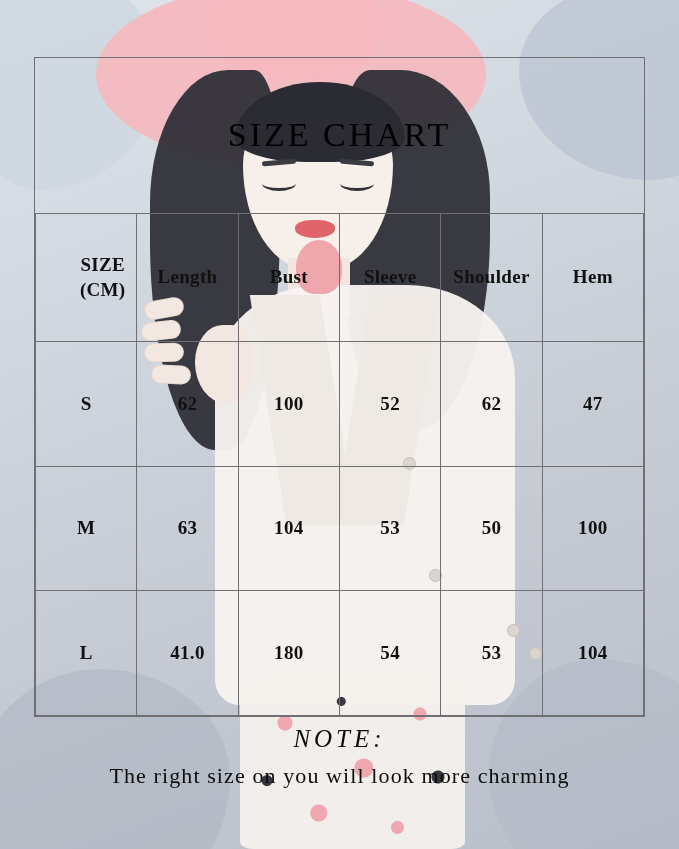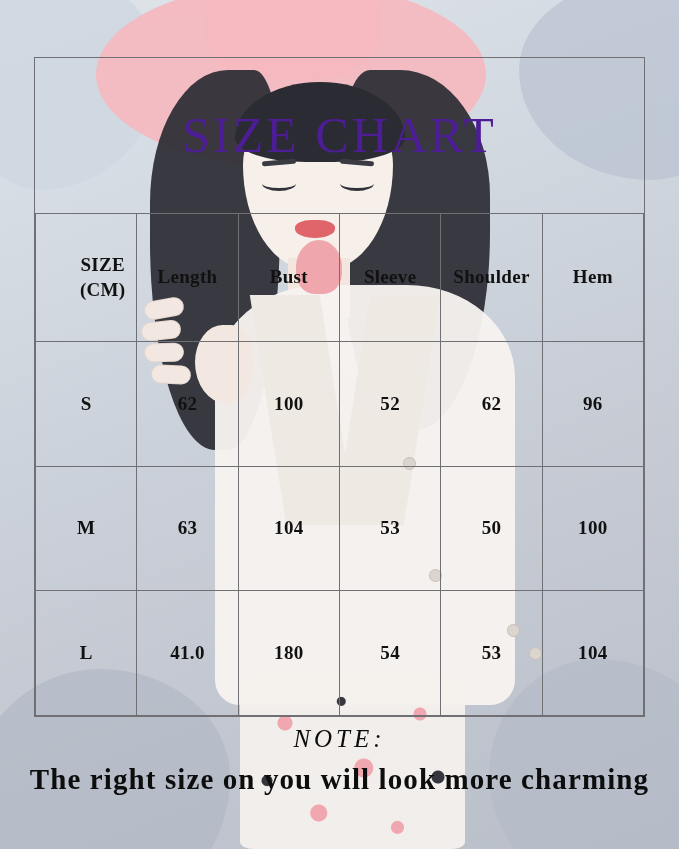--- a/index.html
+++ b/index.html
@@ -229,24 +229,24 @@
     font-size: 19px;
     font-weight: bold;
     color: #111;
     letter-spacing: .3px;
   }
   .title-cell {
     border: none !important;
     height: 132px;
   }
   .title-text {
-    font-size: 50px;
+    font-size: 34px;
     font-weight: normal;
     letter-spacing: 3px;
-    color: #4c1d95;
+    color: #000000;
     margin-top: 32px;
   }
   .hdr-cell { height: 108px; }
   .hdr-size { line-height: 1.35; padding-left: 33px; }
   .body-row td { height: 105px; }
   .col-size { width: 16%; }
   .col-data { width: 16.8%; }
 
   
   #note {
@@ -258,22 +258,22 @@
   }
   .note-label {
     font-size: 25px;
     font-weight: normal;
     font-style: italic;
     letter-spacing: 4px;
     color: #0d0d0d;
   }
   .note-text {
     margin-top: 10px;
-    font-size: 29px;
-    font-weight: bold;
+    font-size: 22px;
+    font-weight: normal;
     letter-spacing: 1.1px;
     color: #0d0d0d;
   }
 </style>
 </head>
 <body>
 
 <div id="page">
 
   <div id="bg">
@@ -336,21 +336,21 @@
         <td class="hdr-cell col-data">Shoulder</td>
         <td class="hdr-cell col-data">Hem</td>
       </tr>
 
       <tr class="body-row">
         <td>S</td>
         <td>62</td>
         <td>100</td>
         <td>52</td>
         <td>62</td>
-        <td>96</td>
+        <td>47</td>
       </tr>
       <tr class="body-row">
         <td>M</td>
         <td>63</td>
         <td>104</td>
         <td>53</td>
         <td>50</td>
         <td>100</td>
       </tr>
       <tr class="body-row">

